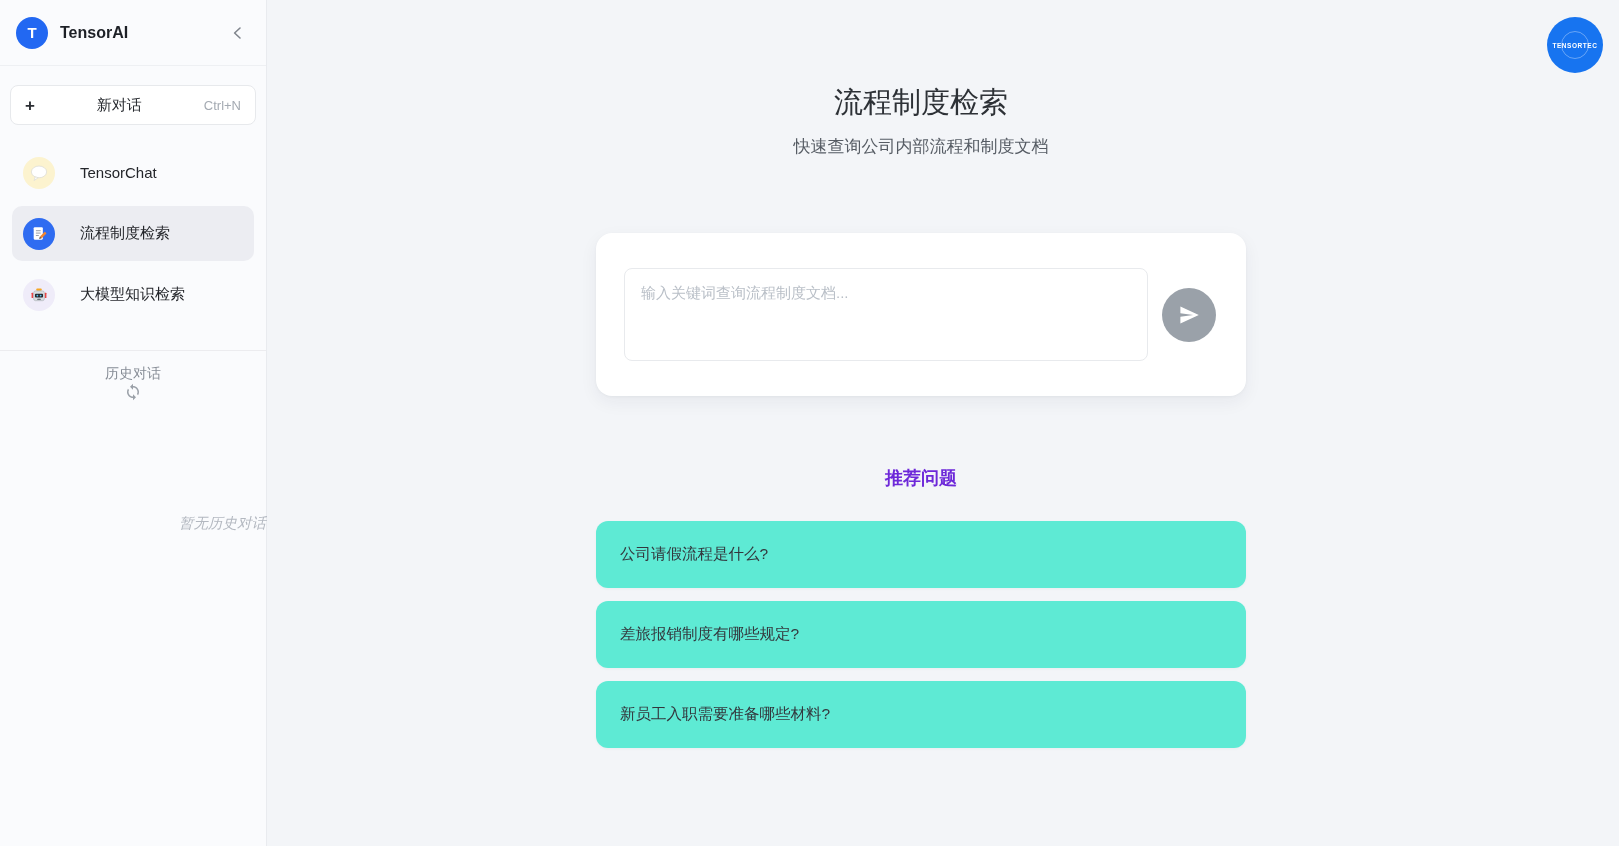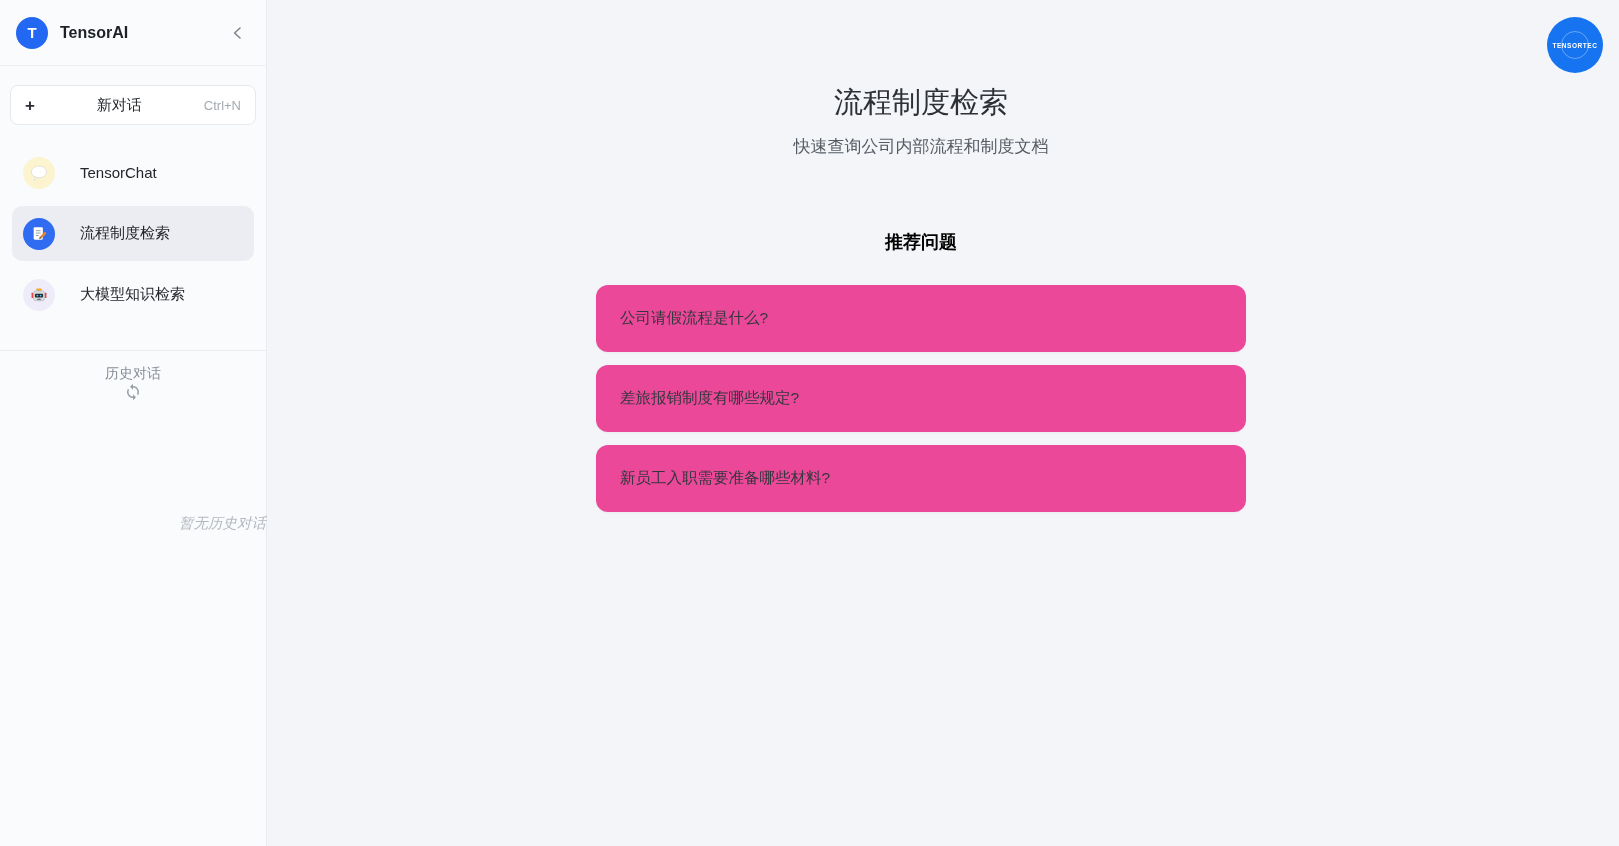--- a/index.html
+++ b/index.html
@@ -123,25 +123,25 @@
   .search-input::placeholder { color: #b9bfc7; }
   .send-btn {
     width: 54px; height: 54px; border-radius: 50%;
     background: #9aa1a9; border: none; cursor: pointer;
     display: flex; align-items: center; justify-content: center;
     flex-shrink: 0;
   }
 
   .suggest-title {
     margin-top: 68px; text-align: center;
-    font-size: 18px; font-weight: bold; color: #000000; line-height: 28px;
+    font-size: 18px; font-weight: bold; color: #6d28d9; line-height: 28px;
   }
   .questions { margin-top: 29px; }
   .q-card {
-    height: 67px; background: #ec4899; border-radius: 12px;
+    height: 67px; background: #5eead4; border-radius: 12px;
     margin-bottom: 13px;
     display: flex; align-items: center; padding: 0 24px;
     font-size: 15.5px; color: #33373d;
     box-shadow: 0 1px 3px rgba(30,40,60,0.04);
     cursor: pointer;
   }
 </style>
 </head>
 <body>
 
@@ -235,20 +235,30 @@
 
     <div class="logo-badge">
       <span>TENSORTEC</span>
     </div>
 
     <div class="content">
 
       <h1 class="page-title">流程制度检索</h1>
       <p class="page-subtitle">快速查询公司内部流程和制度文档</p>
 
+      <section class="search-card">
+        <textarea class="search-input" placeholder="输入关键词查询流程制度文档..." style=""></textarea>
+        <button class="send-btn">
+          <span style="display:flex;">
+            <svg width="24" height="24" viewBox="0 0 24 24" fill="#ffffff">
+              <path d="M3.4 20.4 L21.8 12 L3.4 3.6 L3.39 10.13 L16.2 12 L3.39 13.87 Z"></path>
+            </svg>
+          </span>
+        </button>
+      </section>
 
       <h2 class="suggest-title">推荐问题</h2>
 
       <div class="questions">
         <div class="q-card">公司请假流程是什么?</div>
         <div class="q-card">差旅报销制度有哪些规定?</div>
         <div class="q-card">新员工入职需要准备哪些材料?</div>
       </div>
 
     </div>

